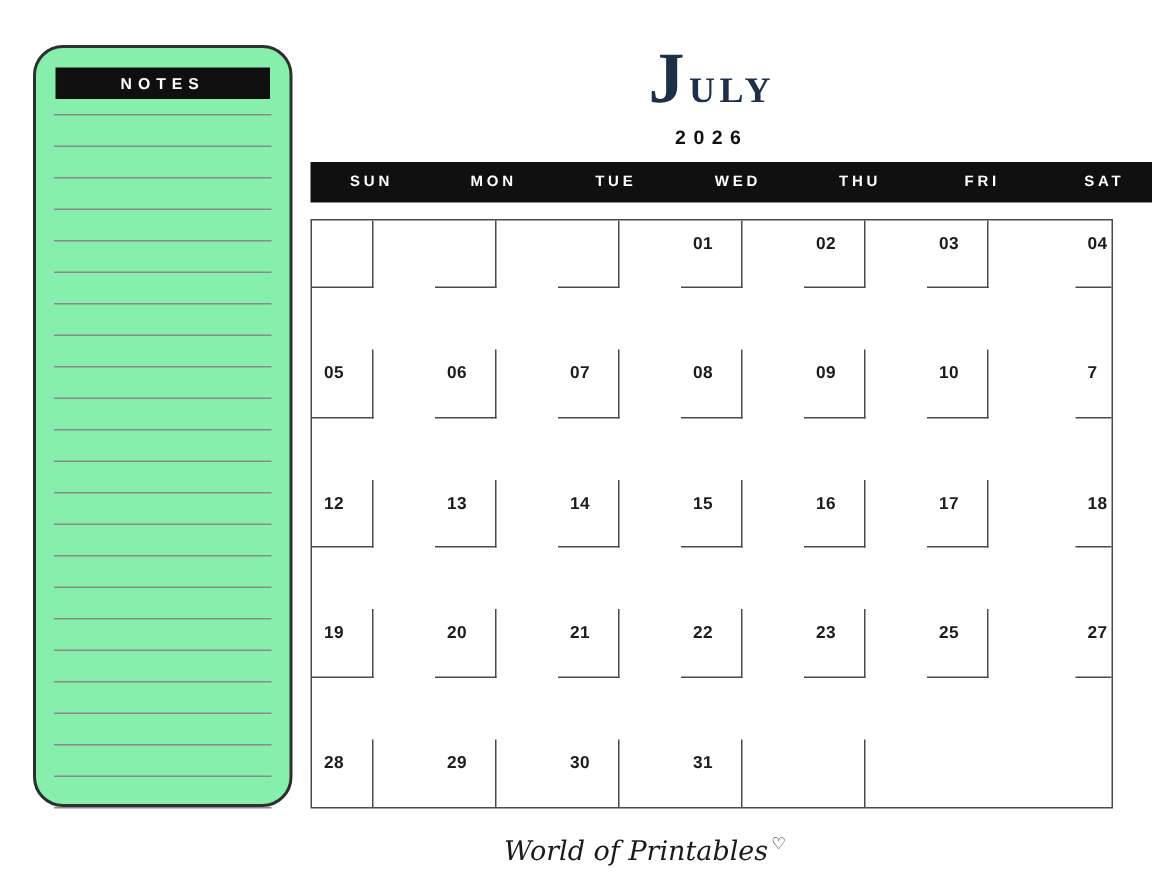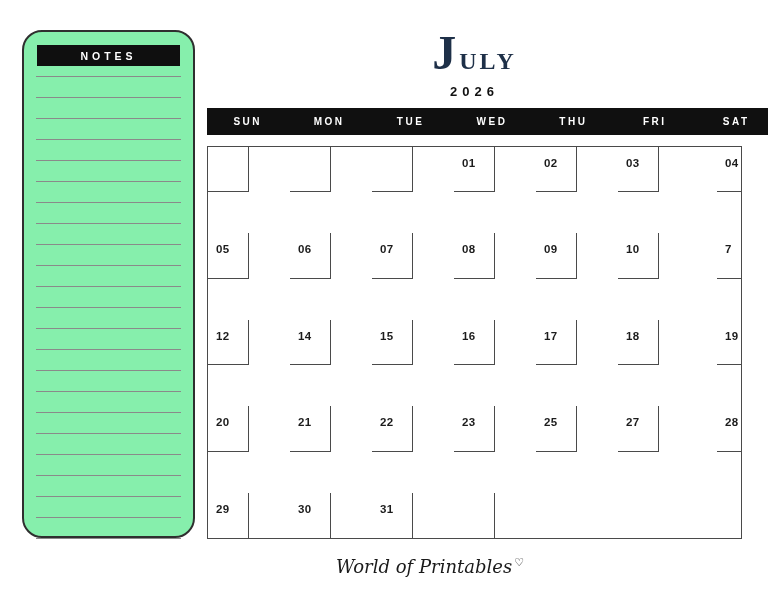--- a/index.html
+++ b/index.html
@@ -192,20 +192,21 @@
 
     <div class="date-cell"><span class="date-number">05</span></div>
     <div class="date-cell"><span class="date-number">06</span></div>
     <div class="date-cell"><span class="date-number">07</span></div>
     <div class="date-cell"><span class="date-number">08</span></div>
     <div class="date-cell"><span class="date-number">09</span></div>
     <div class="date-cell"><span class="date-number">10</span></div>
     <div class="date-cell"><span class="date-number">7</span></div>
 
     <div class="date-cell"><span class="date-number">12</span></div>
+    <div class="date-cell"><span class="date-number">13</span></div>
     <div class="date-cell"><span class="date-number">14</span></div>
     <div class="date-cell"><span class="date-number">15</span></div>
     <div class="date-cell"><span class="date-number">16</span></div>
     <div class="date-cell"><span class="date-number">17</span></div>
     <div class="date-cell"><span class="date-number">18</span></div>
 
     <div class="date-cell"><span class="date-number">19</span></div>
     <div class="date-cell"><span class="date-number">20</span></div>
     <div class="date-cell"><span class="date-number">21</span></div>
     <div class="date-cell"><span class="date-number">22</span></div>

